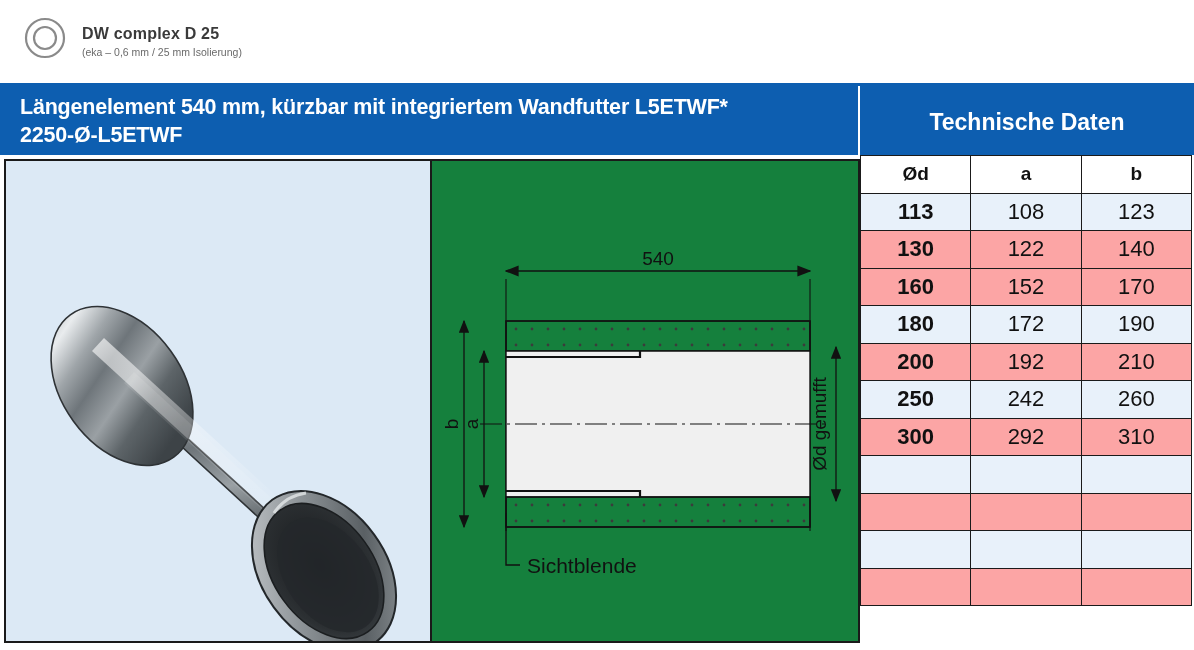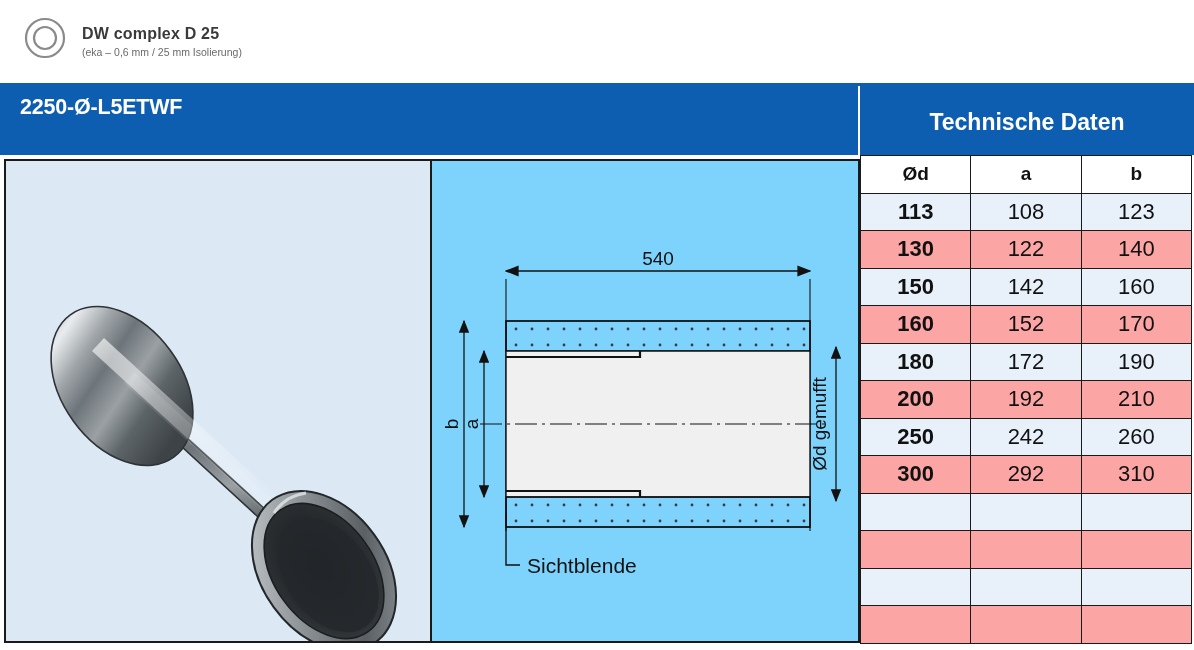--- a/index.html
+++ b/index.html
@@ -95,21 +95,21 @@
   }
   .pipe-wrap { position: absolute; left: 0; top: 0; width: 100%; height: 100%; }
 
   
   .draw-cell {
     position: absolute;
     left: 432px; top: 4px;
     width: 428px; height: 484px;
     border: 2px solid #1a1a1a;
     border-left: none;
-    background: #7dd3fc;
+    background: #15803d;
     overflow: hidden;
   }
 
   
   .table-cell {
     position: absolute;
     left: 860px; top: 0px;
     width: 332px; height: 492px;
   }
   table.tech {
@@ -160,20 +160,21 @@
       </svg>
     </div>
     <div class="brand-text">
       <div class="brand-title">DW complex D 25</div>
       <div class="brand-sub">(eka – 0,6 mm / 25 mm Isolierung)</div>
     </div>
   </div>
 
   <div class="header-band">
     <div class="header-left">
+      <div>Längenelement 540 mm, kürzbar mit integriertem Wandfutter L5ETWF*</div>
       <div>2250-Ø-L5ETWF</div>
     </div>
     <div class="header-right">Technische Daten</div>
   </div>
 
   <div class="content">
 
     <div class="photo-cell">
       <div class="pipe-wrap">
         <svg width="428" height="484" viewBox="0 0 428 484">
@@ -284,25 +285,20 @@
           <tr class="alt">
             <td class="col-d">113</td>
             <td>108</td>
             <td>123</td>
           </tr>
           <tr class="plain">
             <td class="col-d">130</td>
             <td>122</td>
             <td>140</td>
           </tr>
-          <tr class="alt">
-            <td class="col-d">150</td>
-            <td>142</td>
-            <td>160</td>
-          </tr>
           <tr class="plain">
             <td class="col-d">160</td>
             <td>152</td>
             <td>170</td>
           </tr>
           <tr class="alt">
             <td class="col-d">180</td>
             <td>172</td>
             <td>190</td>
           </tr>

